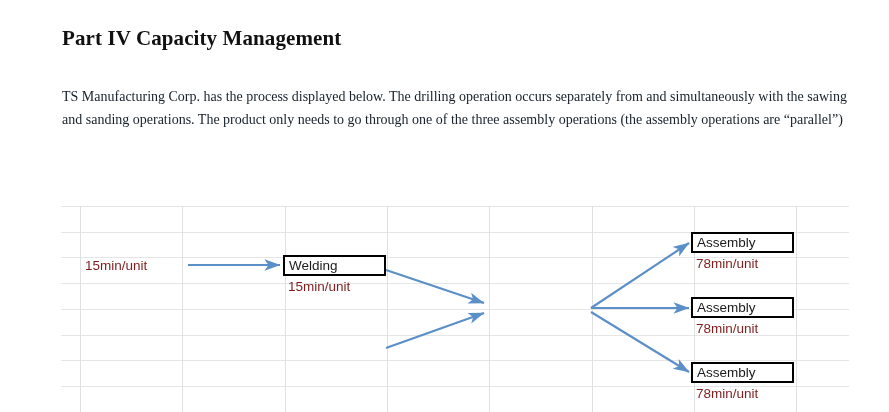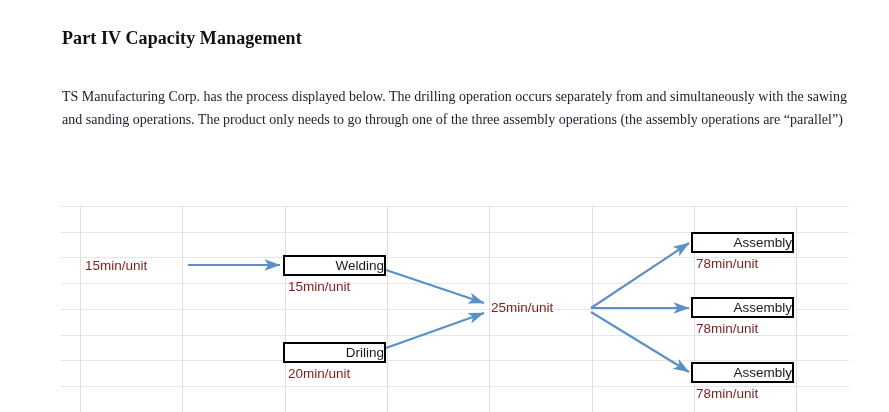--- a/index.html
+++ b/index.html
@@ -16,21 +16,21 @@
     font-family: "Liberation Serif", serif;
   }
 
   
   #doc-title {
     position: absolute;
     left: 62px;
     top: 26px;
     font-family: "Liberation Serif", serif;
     font-weight: bold;
-    font-size: 18px;
+    font-size: 21px;
     line-height: 24px;
     color: #111111;
     letter-spacing: 0.1px;
     white-space: nowrap;
   }
   #doc-paragraph {
     position: absolute;
     left: 62px;
     top: 86px;
     width: 790px;
@@ -81,21 +81,20 @@
     position: absolute;
   }
   .node-box {
     box-sizing: border-box;
     border: 2px solid #000000;
     background: #ffffff;
     height: 21px;
     display: flex;
     align-items: center;
     padding-left: 4px;
-    justify-content: flex-end;
   }
   .node-label {
     font-family: "Liberation Sans", sans-serif;
     font-size: 13.5px;
     line-height: 14px;
     color: #1a1a1a;
     white-space: nowrap;
   }
   .node-time {
     font-family: "Liberation Sans", sans-serif;
@@ -155,29 +154,22 @@
       <div class="node-time">15min/unit</div>
     </div>
 
     <div class="node" style="left:283px; top:255px; width:103px;">
       <div class="node-box">
         <span class="node-label">Welding</span>
       </div>
       <div class="node-time">15min/unit</div>
     </div>
 
-    <div class="node" style="left:283px; top:342px; width:103px;">
-      <div class="node-box">
-        <span class="node-label">Driling</span>
-      </div>
-      <div class="node-time">20min/unit</div>
-    </div>
 
     <div class="node" style="left:486px; top:297px; width:104px;">
-      <div class="node-time">25min/unit</div>
     </div>
 
     <div class="node" style="left:691px; top:232px; width:103px;">
       <div class="node-box">
         <span class="node-label">Assembly</span>
       </div>
       <div class="node-time">78min/unit</div>
     </div>
 
     <div class="node" style="left:691px; top:297px; width:103px;">

